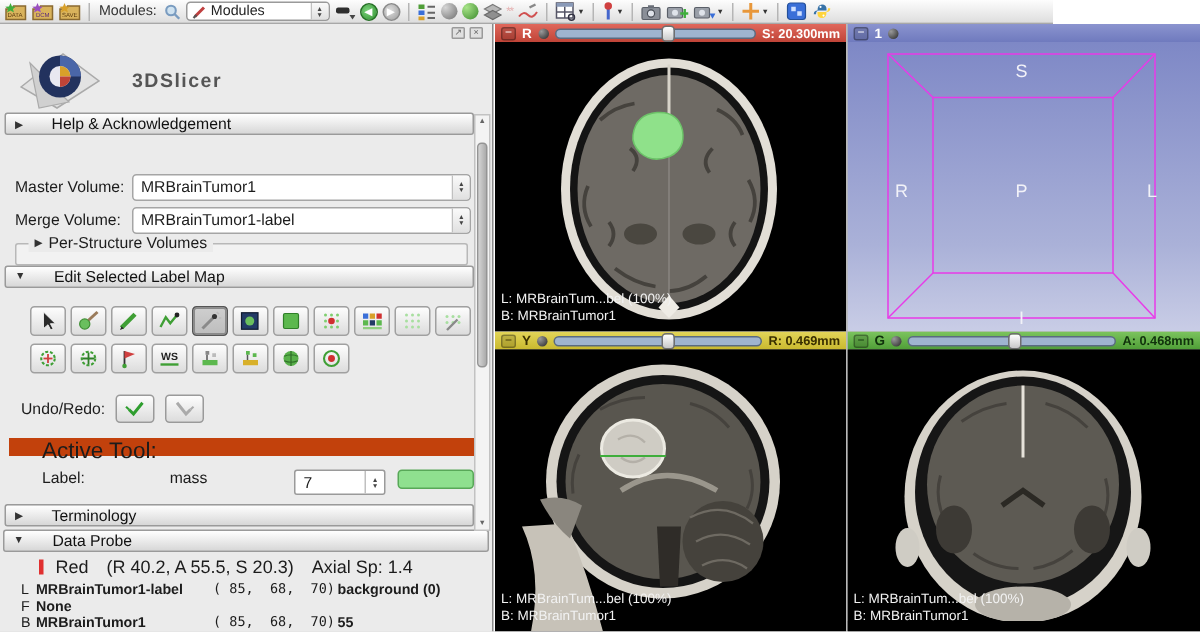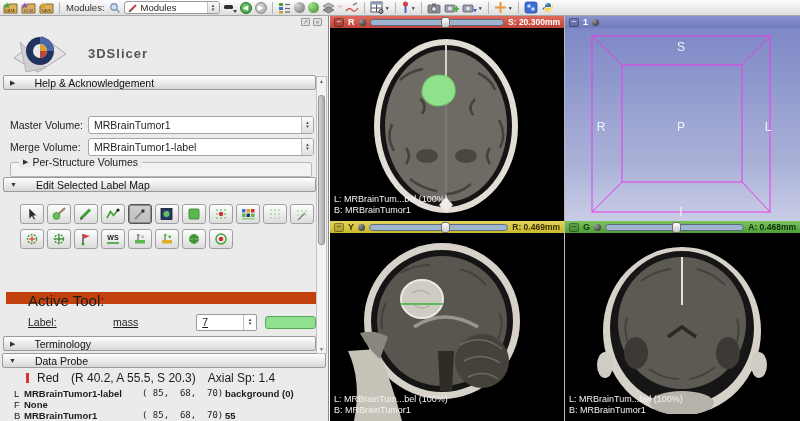--- a/index.html
+++ b/index.html
@@ -1,21 +1,21 @@
 <!DOCTYPE html>
 <html><head>
 <meta charset="utf-8">
 <style>
   * { box-sizing: border-box; margin: 0; padding: 0; }
   html,body { width:800px; height:421px; overflow:hidden; }
   body { font-family:"Liberation Sans", sans-serif; background:#fff; }
   .app { position:relative; width:800px; height:421px; background:#fff; }
 
   
-  .toolbar { position:absolute; left:0; top:0; width:800px; height:16px;
+  .toolbar { position:absolute; left:0; top:0; width:702px; height:16px;
     background:linear-gradient(#fdfdfd,#dedede); border-bottom:1px solid #a8a8a8;
     display:flex; align-items:center; padding:0 3px; gap:3px; }
   .tb-sep { width:1px; height:12px; background:#b5b5b5; margin:0 2px; }
   .tbtn { height:14px; display:flex; align-items:center; justify-content:center; }
   .tb-label { font-size:9.5px; color:#333; margin:0 1px; }
   .combo-mod { width:96px; height:13px; background:#fff; border:1px solid #9a9a9a;
     border-radius:3px; display:flex; align-items:center; font-size:9.5px; color:#222;
     padding-left:3px; position:relative; }
   .combo-mod .spin, .combo .spin { position:absolute; right:0; top:0; bottom:0; width:12px;
     border-left:1px solid #c0c0c0; display:flex; flex-direction:column; align-items:center;
@@ -57,21 +57,21 @@
     background:linear-gradient(#fdfdfd,#dcdcdc); display:flex; align-items:center; justify-content:center; }
   .tool.selected { background:linear-gradient(#cfcfcf,#bdbdbd); border-color:#555;
     box-shadow:inset 0 0 0 1px #8a8a8a; }
   .undo-row { position:absolute; left:14px; display:flex; align-items:center; gap:7px; }
   .ubtn { width:26px; height:19px; border:1px solid #9a9a9a; border-radius:3px;
     background:linear-gradient(#fdfdfd,#dcdcdc); display:flex; align-items:center; justify-content:center; }
   .active-row { position:absolute; left:6px; right:10px; height:12px; background:#c2410c;
     display:flex; align-items:flex-start; font-size:15px; }
   .active-row .al { margin-left:22px; }
   .active-row .av { margin-left:70px;margin-top:45px; }
-  .label-row { position:absolute; left:28px; right:12px; display:flex; align-items:center; height:18px;text-decoration:underline; }
+  .label-row { position:absolute; left:28px; right:12px; display:flex; height:18px; }
   .label-row .ll { width:87px; } .label-row .ln { width:85px; }
   .spinbox { width:62px; height:17px; background:#fff; border:1px solid #9a9a9a; border-radius:2px;
     position:relative; font-size:10.5px; display:flex; align-items:center; padding-left:5px; }
   .spinbox .spin { position:absolute; right:0; top:0; bottom:0; width:13px; border-left:1px solid #c0c0c0;
     display:flex; flex-direction:column; align-items:center; justify-content:center; font-size:4.5px;
     line-height:4px; color:#444; }
   .swatch { width:52px; height:13px; margin-left:8px; background:#8fe08f; border:1px solid #58a858; border-radius:3px; }
   .probe-line1 { position:absolute; left:26px; top:355px; display:flex; align-items:center; gap:12px; font-size:12px; }
   .redbar { width:3px; height:10px; background:#e03030; margin-right:-4px; }
   .prow { position:absolute; left:14px; right:4px; display:flex; font-size:9.5px; white-space:pre; }
@@ -469,20 +469,35 @@
           </svg>
         </div>
       <div class="tool">
           <svg width="16" height="14">
             <circle cx="8" cy="7" r="5" fill="none" stroke="#3f9f35" stroke-width="1.4"></circle>
             <circle cx="8" cy="7" r="2.3" fill="#d03030"></circle>
           </svg>
         </div>
     </div>
 
+    <div class="undo-row" style="top:247px">
+      <span>Undo/Redo:</span>
+      <div class="ubtn">
+          <svg width="16" height="13">
+            <polyline points="4,7 7,10 13,2.5" fill="none" stroke="#2f9e2f" stroke-width="2"></polyline>
+            <polyline points="4,7 2,5.2" fill="none" stroke="#2f9e2f" stroke-width="1.4"></polyline>
+          </svg>
+        </div>
+      <div class="ubtn">
+          <svg width="16" height="13">
+            <polyline points="3,2.5 9,10 12,7" fill="none" stroke="#aaa" stroke-width="2"></polyline>
+            <polyline points="12,7 14,5.2" fill="none" stroke="#aaa" stroke-width="1.4"></polyline>
+          </svg>
+        </div>
+    </div>
 
     <div class="active-row" style="top:276px">
       <span class="al">Active Tool:</span>
       <span class="av">WandEffect</span>
     </div>
 
     <div class="label-row" style="top:297px">
       <span class="ll">Label:</span>
       <span class="ln">mass</span>
       <div class="spinbox">

